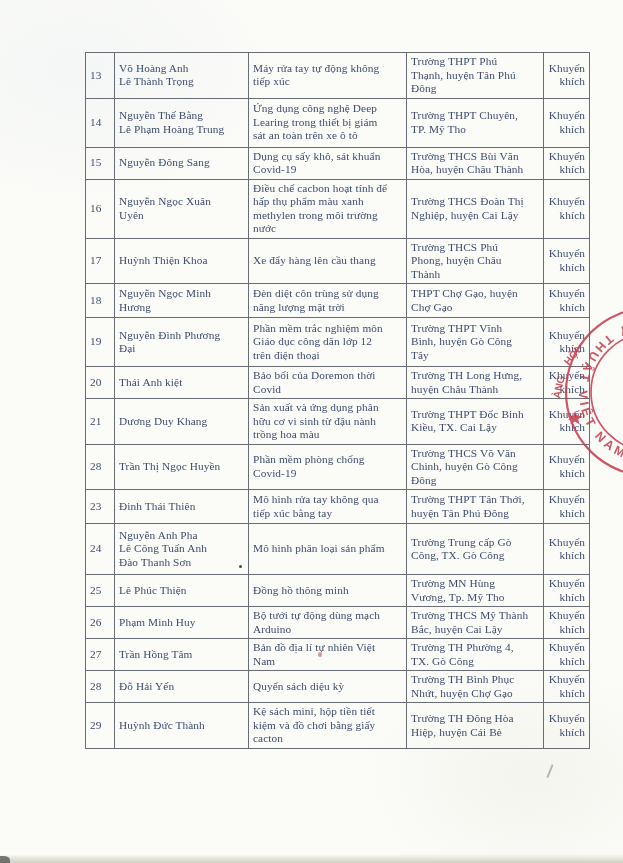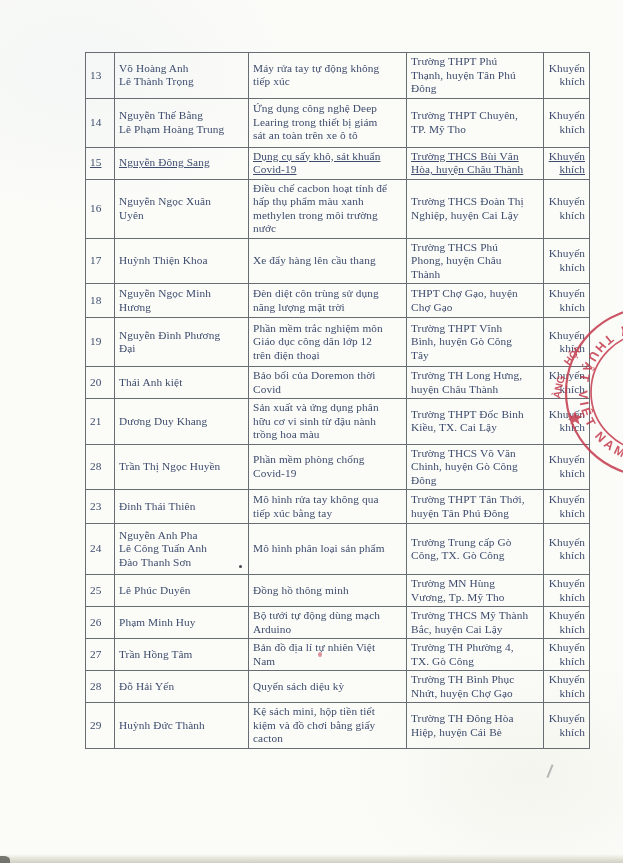--- a/index.html
+++ b/index.html
@@ -75,21 +75,21 @@
       <td class="c-names">Nguyễn Thế Bằng
 Lê Phạm Hoàng Trung</td>
       <td class="c-project">Ứng dụng công nghệ Deep
 Learing trong thiết bị giám
 sát an toàn trên xe ô tô</td>
       <td class="c-school">Trường THPT Chuyên,
 TP. Mỹ Tho</td>
       <td class="c-prize">Khuyến
 khích</td>
     </tr>
-        <tr style="height: 31px; text-decoration: underline;">
+        <tr style="height: 31px;">
       <td class="c-no">15</td>
       <td class="c-names">Nguyễn Đông Sang</td>
       <td class="c-project">Dụng cụ sấy khô, sát khuẩn
 Covid-19</td>
       <td class="c-school">Trường THCS Bùi Văn
 Hòa, huyện Châu Thành</td>
       <td class="c-prize">Khuyến
 khích</td>
     </tr>
         <tr style="height: 57px;">
@@ -187,21 +187,21 @@
 Lê Công Tuấn Anh
 Đào Thanh Sơn</td>
       <td class="c-project">Mô hình phân loại sản phẩm</td>
       <td class="c-school">Trường Trung cấp Gò
 Công, TX. Gò Công</td>
       <td class="c-prize">Khuyến
 khích</td>
     </tr>
         <tr style="height: 30px;">
       <td class="c-no">25</td>
-      <td class="c-names">Lê Phúc Duyên</td>
+      <td class="c-names">Lê Phúc Thiện</td>
       <td class="c-project">Đồng hồ thông minh</td>
       <td class="c-school">Trường MN Hùng
 Vương, Tp. Mỹ Tho</td>
       <td class="c-prize">Khuyến
 khích</td>
     </tr>
         <tr style="height: 29px; margin-top: 48px;">
       <td class="c-no">26</td>
       <td class="c-names">Phạm Minh Huy</td>
       <td class="c-project">Bộ tưới tự động dùng mạch

